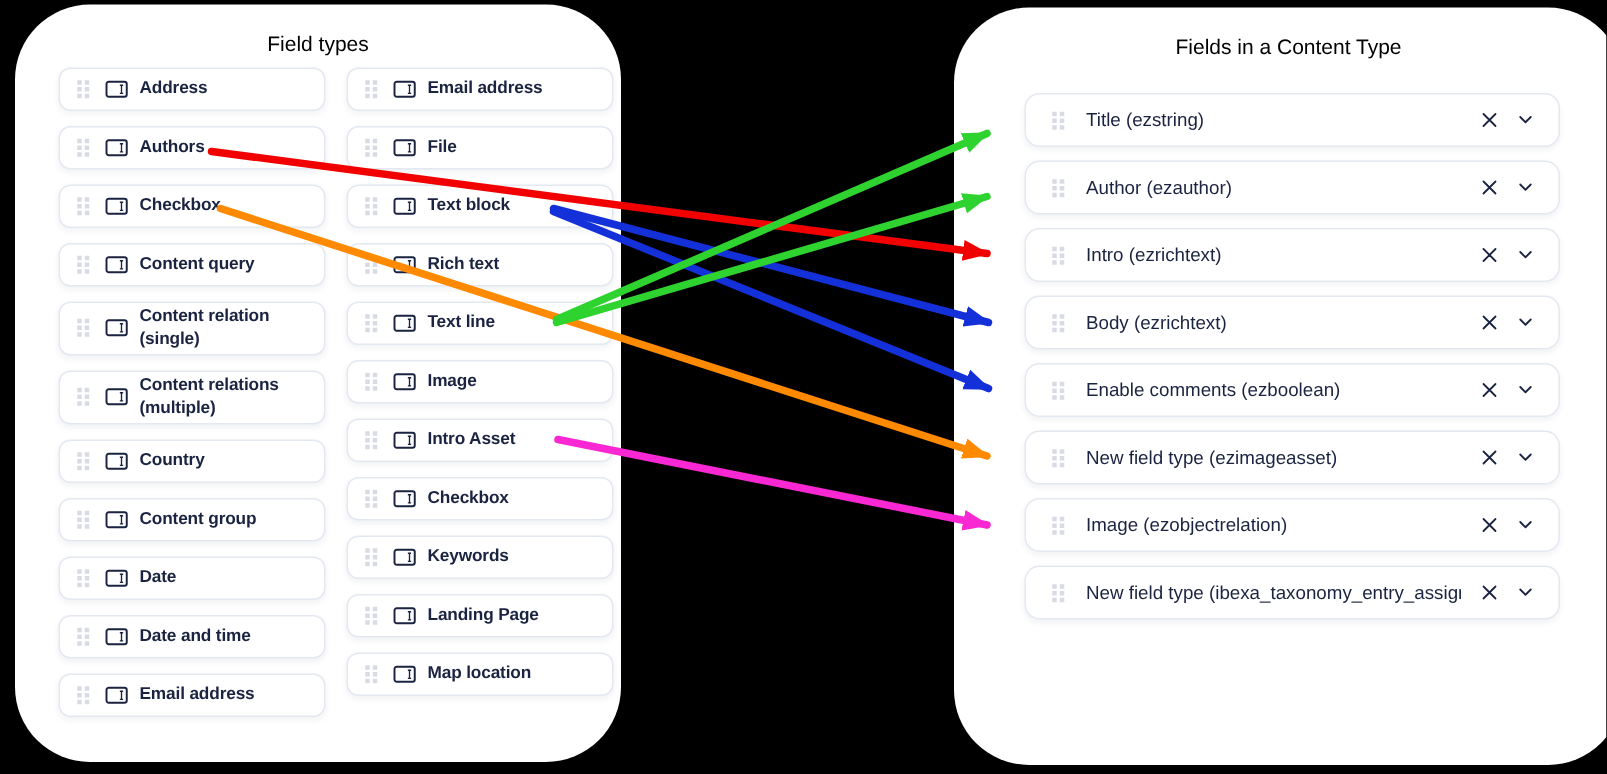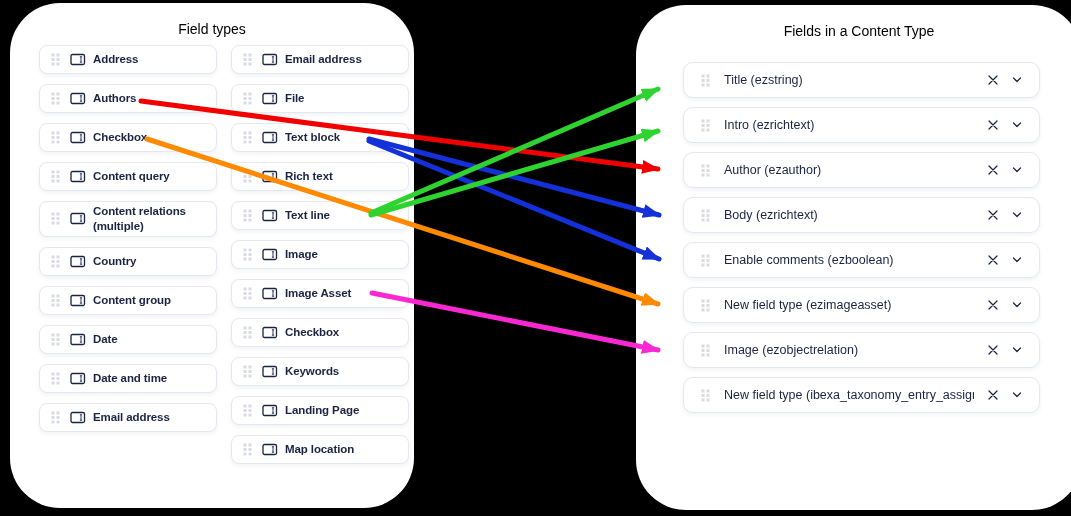--- a/index.html
+++ b/index.html
@@ -141,20 +141,39 @@
               <rect x="0.5" y="9.5" width="3" height="3" fill="#d8dbe3"></rect>
               <rect x="5.5" y="9.5" width="3" height="3" fill="#d8dbe3"></rect>
             </svg>
           </span>
           <span style="display:flex">
             <svg class="ficon" width="16" height="13" viewBox="0 0 16 13" xmlns="http://www.w3.org/2000/svg">
               <rect x="1" y="1.5" width="13.5" height="10" rx="1.5" fill="none" stroke="#1a2340" stroke-width="1.3"></rect>
               <path d="M11 3.8 V9.2 M9.9 3.8 H12.1 M9.9 9.2 H12.1" fill="none" stroke="#1a2340" stroke-width="0.9"></path>
             </svg>
           </span>
+          <span class="ft-label">Content relation (single)</span>
+        </div>
+        <div class="ft-card">
+          <span style="display:flex">
+            <svg class="drag" width="9" height="13" viewBox="0 0 9 13" xmlns="http://www.w3.org/2000/svg">
+              <rect x="0.5" y="0.5" width="3" height="3" fill="#d8dbe3"></rect>
+              <rect x="5.5" y="0.5" width="3" height="3" fill="#d8dbe3"></rect>
+              <rect x="0.5" y="5" width="3" height="3" fill="#d8dbe3"></rect>
+              <rect x="5.5" y="5" width="3" height="3" fill="#d8dbe3"></rect>
+              <rect x="0.5" y="9.5" width="3" height="3" fill="#d8dbe3"></rect>
+              <rect x="5.5" y="9.5" width="3" height="3" fill="#d8dbe3"></rect>
+            </svg>
+          </span>
+          <span style="display:flex">
+            <svg class="ficon" width="16" height="13" viewBox="0 0 16 13" xmlns="http://www.w3.org/2000/svg">
+              <rect x="1" y="1.5" width="13.5" height="10" rx="1.5" fill="none" stroke="#1a2340" stroke-width="1.3"></rect>
+              <path d="M11 3.8 V9.2 M9.9 3.8 H12.1 M9.9 9.2 H12.1" fill="none" stroke="#1a2340" stroke-width="0.9"></path>
+            </svg>
+          </span>
           <span class="ft-label">Content relations (multiple)</span>
         </div>
         <div class="ft-card">
           <span style="display:flex">
             <svg class="drag" width="9" height="13" viewBox="0 0 9 13" xmlns="http://www.w3.org/2000/svg">
               <rect x="0.5" y="0.5" width="3" height="3" fill="#d8dbe3"></rect>
               <rect x="5.5" y="0.5" width="3" height="3" fill="#d8dbe3"></rect>
               <rect x="0.5" y="5" width="3" height="3" fill="#d8dbe3"></rect>
               <rect x="5.5" y="5" width="3" height="3" fill="#d8dbe3"></rect>
               <rect x="0.5" y="9.5" width="3" height="3" fill="#d8dbe3"></rect>
@@ -371,21 +390,21 @@
               <rect x="0.5" y="9.5" width="3" height="3" fill="#d8dbe3"></rect>
               <rect x="5.5" y="9.5" width="3" height="3" fill="#d8dbe3"></rect>
             </svg>
           </span>
           <span style="display:flex">
             <svg class="ficon" width="16" height="13" viewBox="0 0 16 13" xmlns="http://www.w3.org/2000/svg">
               <rect x="1" y="1.5" width="13.5" height="10" rx="1.5" fill="none" stroke="#1a2340" stroke-width="1.3"></rect>
               <path d="M11 3.8 V9.2 M9.9 3.8 H12.1 M9.9 9.2 H12.1" fill="none" stroke="#1a2340" stroke-width="0.9"></path>
             </svg>
           </span>
-          <span class="ft-label">Image Asset</span>
+          <span class="ft-label">Intro Asset</span>
         </div>
         <div class="ft-card">
           <span style="display:flex">
             <svg class="drag" width="9" height="13" viewBox="0 0 9 13" xmlns="http://www.w3.org/2000/svg">
               <rect x="0.5" y="0.5" width="3" height="3" fill="#d8dbe3"></rect>
               <rect x="5.5" y="0.5" width="3" height="3" fill="#d8dbe3"></rect>
               <rect x="0.5" y="5" width="3" height="3" fill="#d8dbe3"></rect>
               <rect x="5.5" y="5" width="3" height="3" fill="#d8dbe3"></rect>
               <rect x="0.5" y="9.5" width="3" height="3" fill="#d8dbe3"></rect>
               <rect x="5.5" y="9.5" width="3" height="3" fill="#d8dbe3"></rect>
@@ -489,44 +508,44 @@
           <span style="display:flex">
             <svg class="drag" width="9" height="13" viewBox="0 0 9 13" xmlns="http://www.w3.org/2000/svg">
               <rect x="0.5" y="0.5" width="3" height="3" fill="#d8dbe3"></rect>
               <rect x="5.5" y="0.5" width="3" height="3" fill="#d8dbe3"></rect>
               <rect x="0.5" y="5" width="3" height="3" fill="#d8dbe3"></rect>
               <rect x="5.5" y="5" width="3" height="3" fill="#d8dbe3"></rect>
               <rect x="0.5" y="9.5" width="3" height="3" fill="#d8dbe3"></rect>
               <rect x="5.5" y="9.5" width="3" height="3" fill="#d8dbe3"></rect>
             </svg>
           </span>
+          <span class="ct-label">Author (ezauthor)</span>
+          <span class="icon-btn first">
+            <svg width="14" height="14" viewBox="0 0 14 14" xmlns="http://www.w3.org/2000/svg">
+              <path d="M3 3 L11 11 M11 3 L3 11" stroke="#1a2340" stroke-width="1.2" stroke-linecap="round" fill="none"></path>
+            </svg>
+          </span>
+          <span class="icon-btn">
+            <svg width="14" height="14" viewBox="0 0 14 14" xmlns="http://www.w3.org/2000/svg">
+              <path d="M3.5 5 L7 8.5 L10.5 5" stroke="#1a2340" stroke-width="1.2" stroke-linecap="round" stroke-linejoin="round" fill="none"></path>
+            </svg>
+          </span>
+        </div>
+        <div class="ct-row">
+          <span style="display:flex">
+            <svg class="drag" width="9" height="13" viewBox="0 0 9 13" xmlns="http://www.w3.org/2000/svg">
+              <rect x="0.5" y="0.5" width="3" height="3" fill="#d8dbe3"></rect>
+              <rect x="5.5" y="0.5" width="3" height="3" fill="#d8dbe3"></rect>
+              <rect x="0.5" y="5" width="3" height="3" fill="#d8dbe3"></rect>
+              <rect x="5.5" y="5" width="3" height="3" fill="#d8dbe3"></rect>
+              <rect x="0.5" y="9.5" width="3" height="3" fill="#d8dbe3"></rect>
+              <rect x="5.5" y="9.5" width="3" height="3" fill="#d8dbe3"></rect>
+            </svg>
+          </span>
           <span class="ct-label">Intro (ezrichtext)</span>
-          <span class="icon-btn first">
-            <svg width="14" height="14" viewBox="0 0 14 14" xmlns="http://www.w3.org/2000/svg">
-              <path d="M3 3 L11 11 M11 3 L3 11" stroke="#1a2340" stroke-width="1.2" stroke-linecap="round" fill="none"></path>
-            </svg>
-          </span>
-          <span class="icon-btn">
-            <svg width="14" height="14" viewBox="0 0 14 14" xmlns="http://www.w3.org/2000/svg">
-              <path d="M3.5 5 L7 8.5 L10.5 5" stroke="#1a2340" stroke-width="1.2" stroke-linecap="round" stroke-linejoin="round" fill="none"></path>
-            </svg>
-          </span>
-        </div>
-        <div class="ct-row">
-          <span style="display:flex">
-            <svg class="drag" width="9" height="13" viewBox="0 0 9 13" xmlns="http://www.w3.org/2000/svg">
-              <rect x="0.5" y="0.5" width="3" height="3" fill="#d8dbe3"></rect>
-              <rect x="5.5" y="0.5" width="3" height="3" fill="#d8dbe3"></rect>
-              <rect x="0.5" y="5" width="3" height="3" fill="#d8dbe3"></rect>
-              <rect x="5.5" y="5" width="3" height="3" fill="#d8dbe3"></rect>
-              <rect x="0.5" y="9.5" width="3" height="3" fill="#d8dbe3"></rect>
-              <rect x="5.5" y="9.5" width="3" height="3" fill="#d8dbe3"></rect>
-            </svg>
-          </span>
-          <span class="ct-label">Author (ezauthor)</span>
           <span class="icon-btn first">
             <svg width="14" height="14" viewBox="0 0 14 14" xmlns="http://www.w3.org/2000/svg">
               <path d="M3 3 L11 11 M11 3 L3 11" stroke="#1a2340" stroke-width="1.2" stroke-linecap="round" fill="none"></path>
             </svg>
           </span>
           <span class="icon-btn">
             <svg width="14" height="14" viewBox="0 0 14 14" xmlns="http://www.w3.org/2000/svg">
               <path d="M3.5 5 L7 8.5 L10.5 5" stroke="#1a2340" stroke-width="1.2" stroke-linecap="round" stroke-linejoin="round" fill="none"></path>
             </svg>
           </span>

